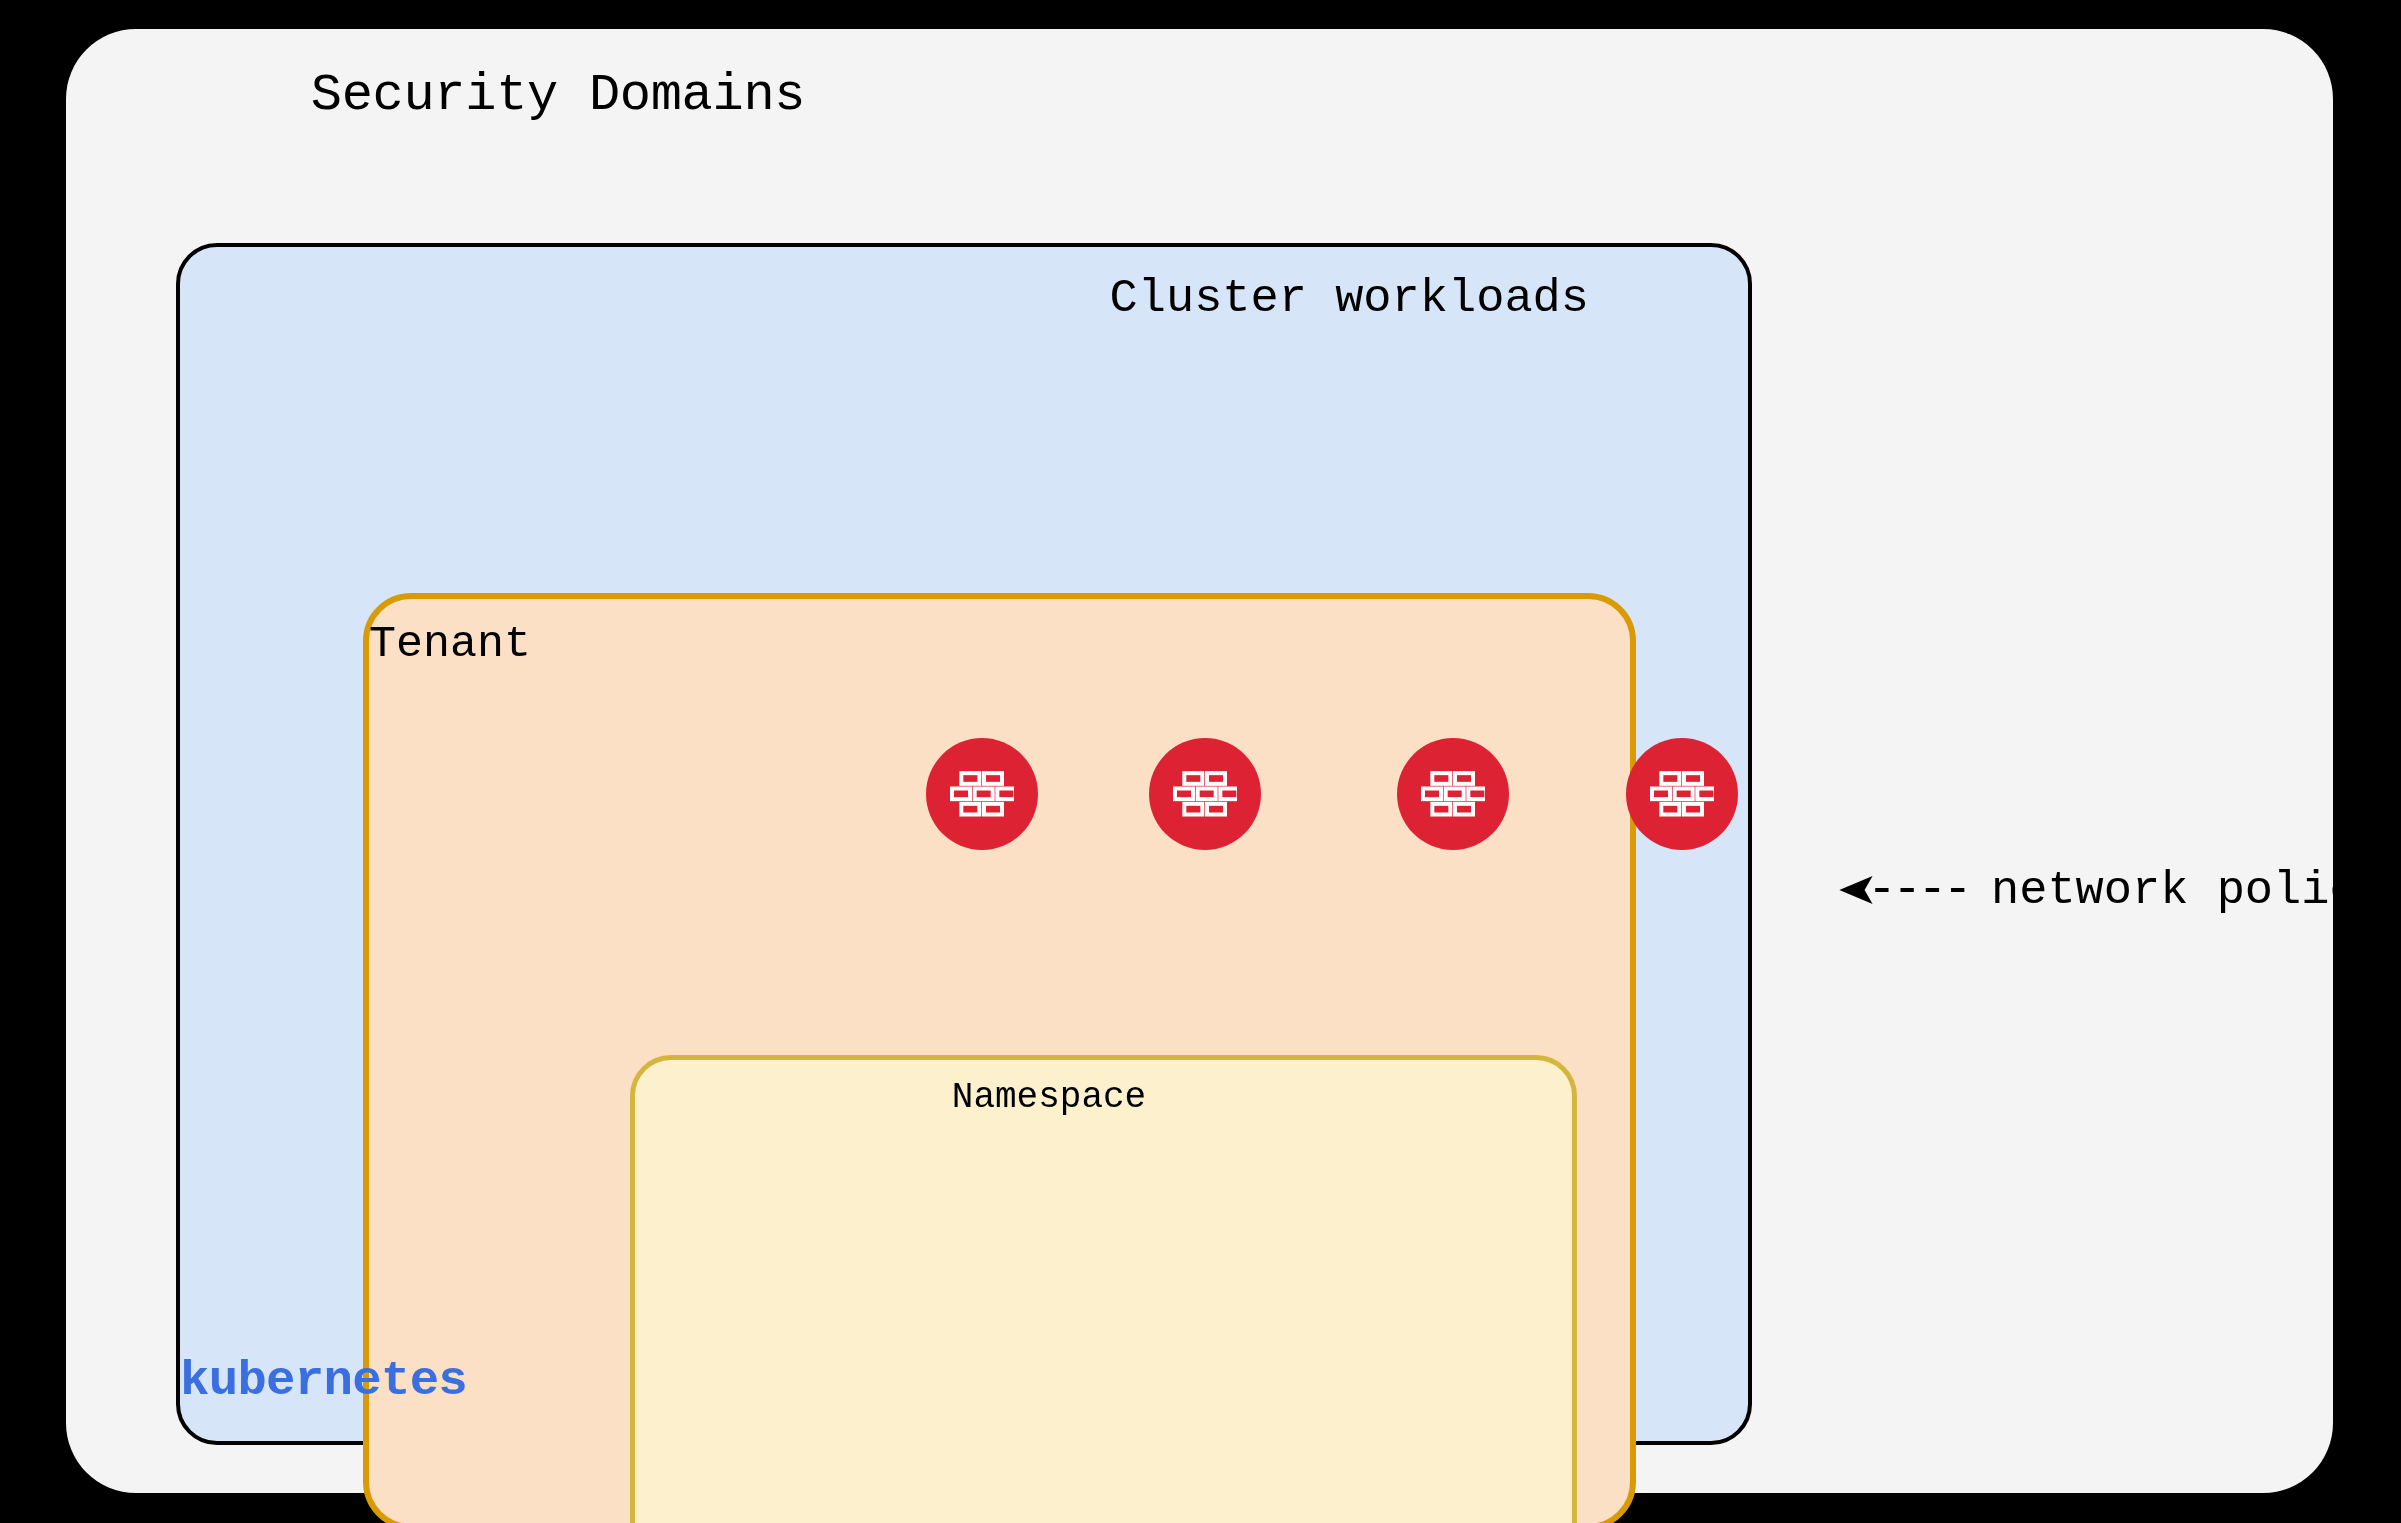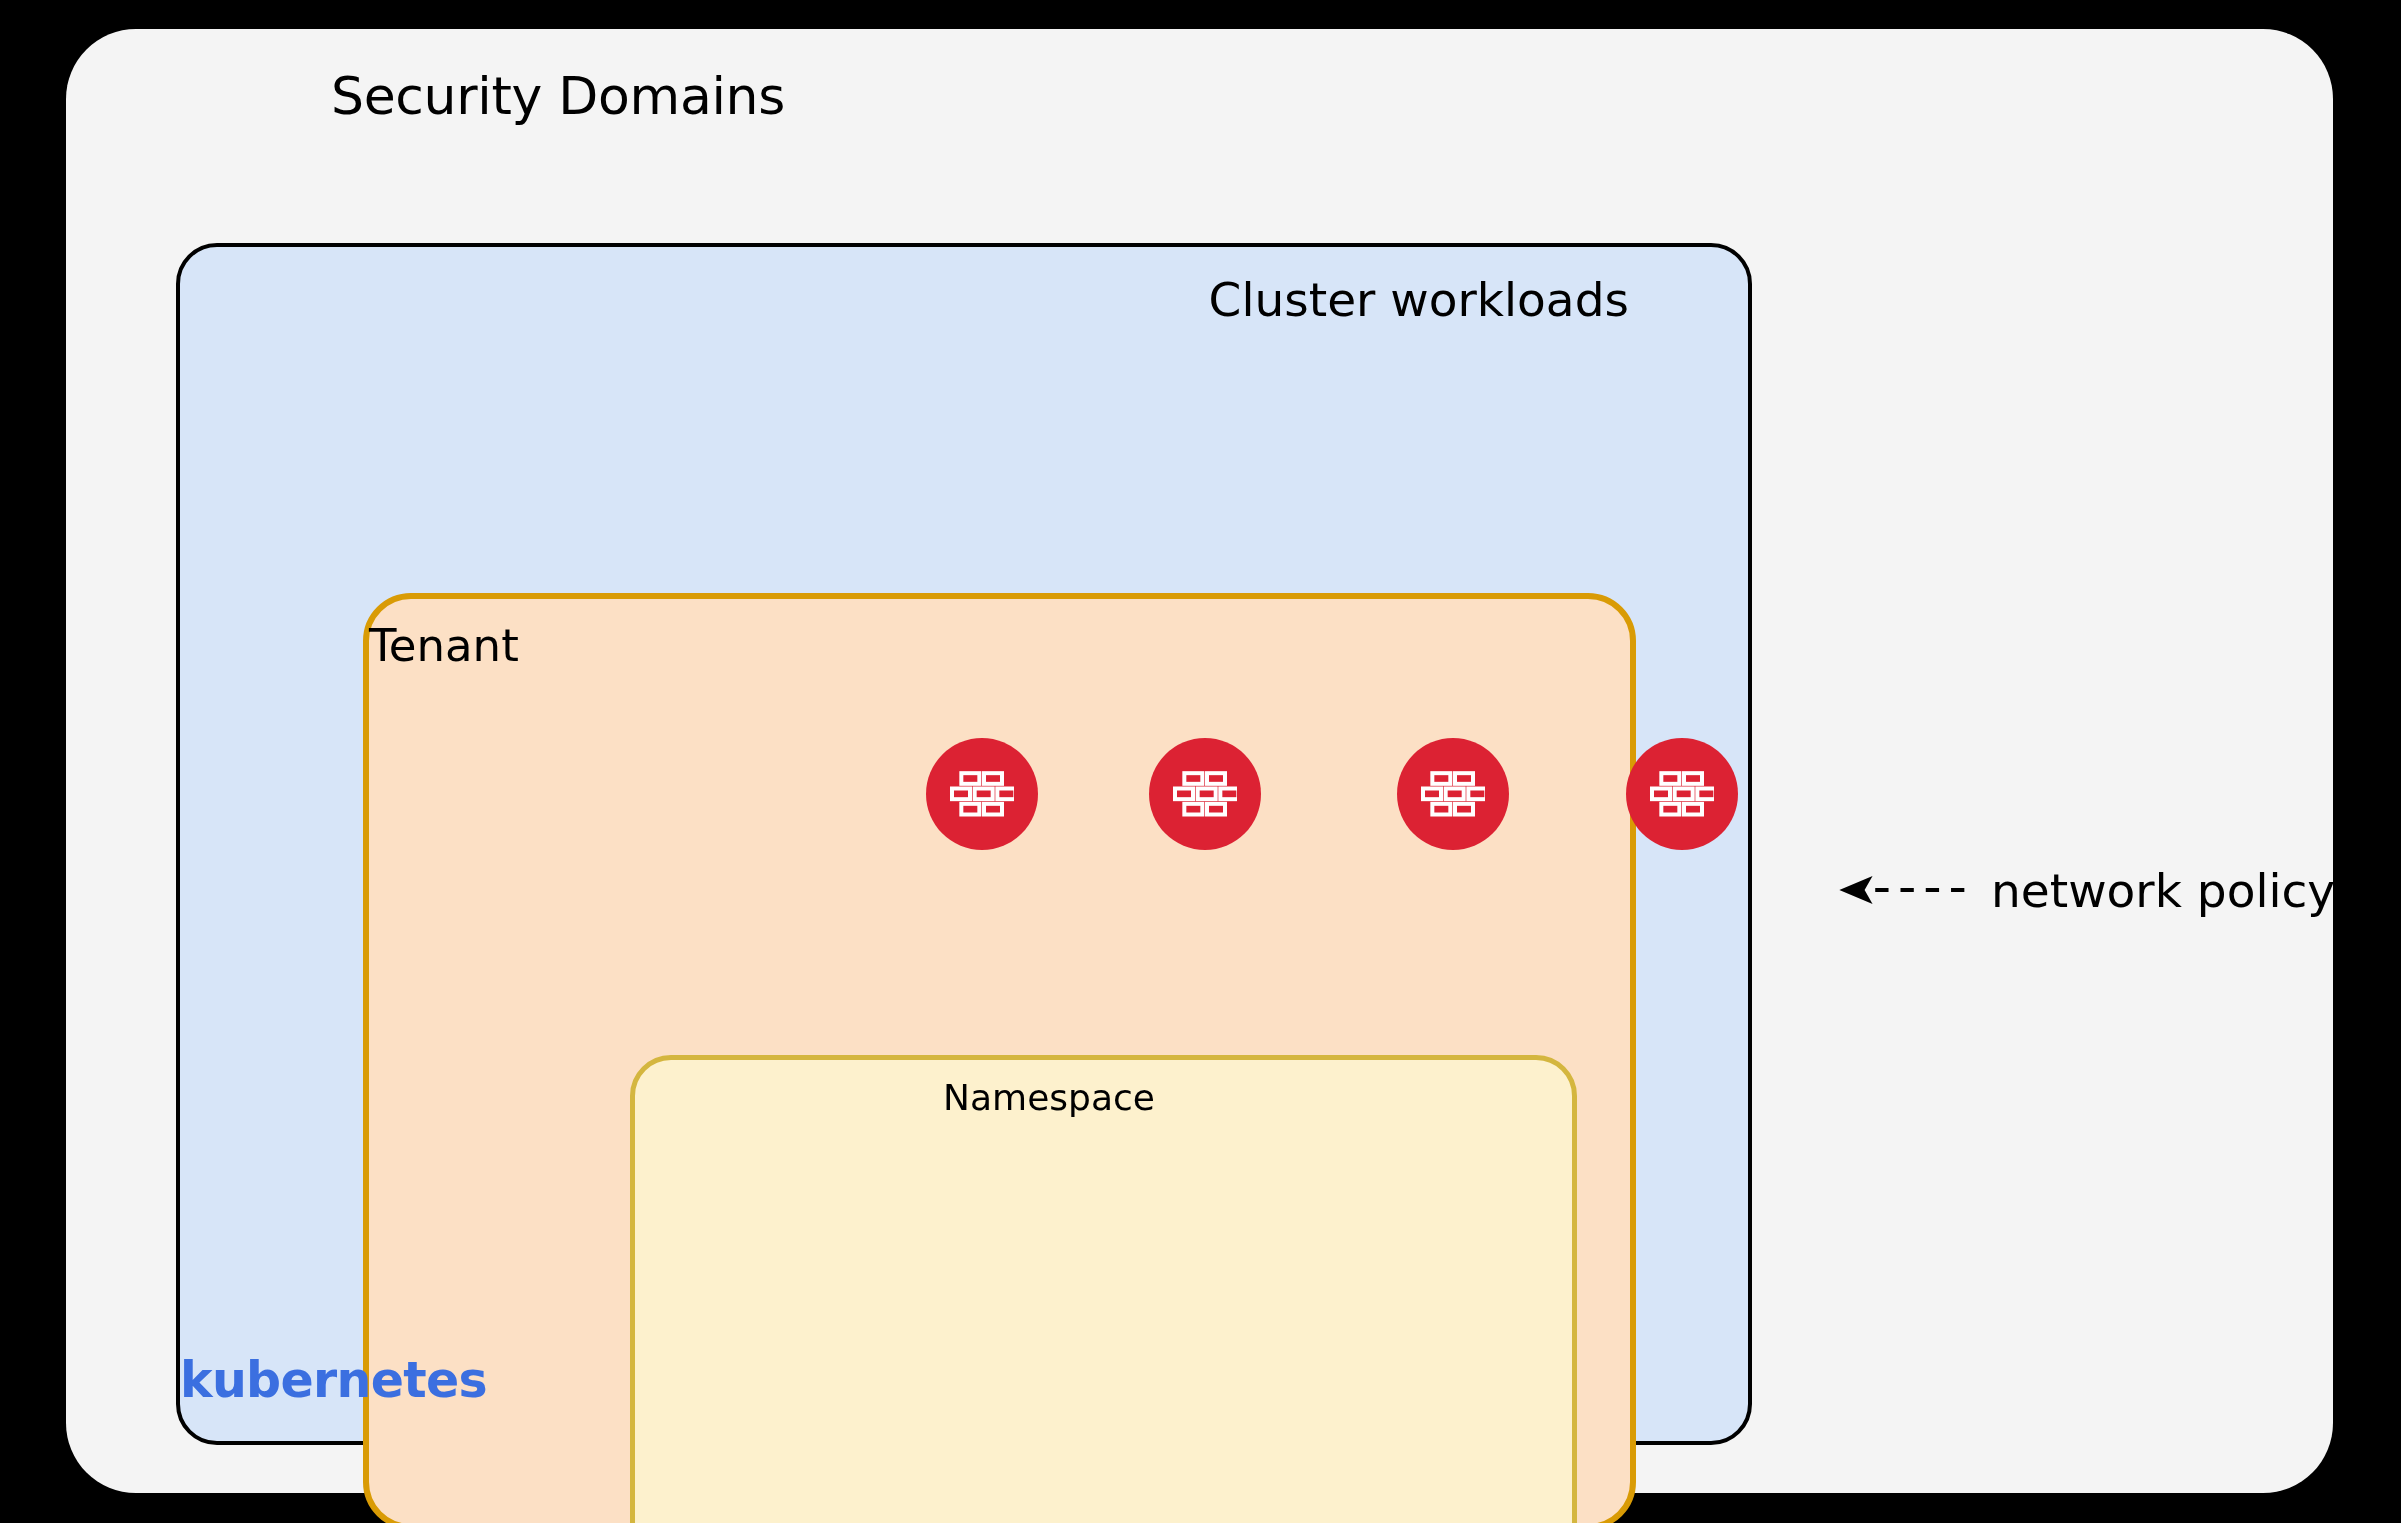--- a/index.html
+++ b/index.html
@@ -24,20 +24,21 @@
   
   .frame-outer {
     position: absolute;
     left: 66px;
     top: 29px;
     width: 2267px;
     height: 1464px;
     background: #f4f4f4;
     border-radius: 70px;
     box-sizing: border-box;
+    font-family: Liberation Mono, monospace;
   }
 
   .title-security {
     position: absolute;
     left: 0;
     top: 37px;
     width: 984px;
     text-align: center;
     font-size: 52px;
     color: #000000;
@@ -59,21 +60,20 @@
   }
   .label-cluster {
     position: absolute;
     left: 0;
     top: 25px;
     width: 1409px;
     text-align: right;
     font-size: 47px;
     color: #000000;
     white-space: nowrap;
-    margin-left: 40px;
   }
   .label-kubernetes {
     position: absolute;
     left: 0;
     bottom: 32px;
     width: 1257px;
     font-size: 49px;
     font-weight: bold;
     color: #3b6fe0;
     letter-spacing: -0.7px;

